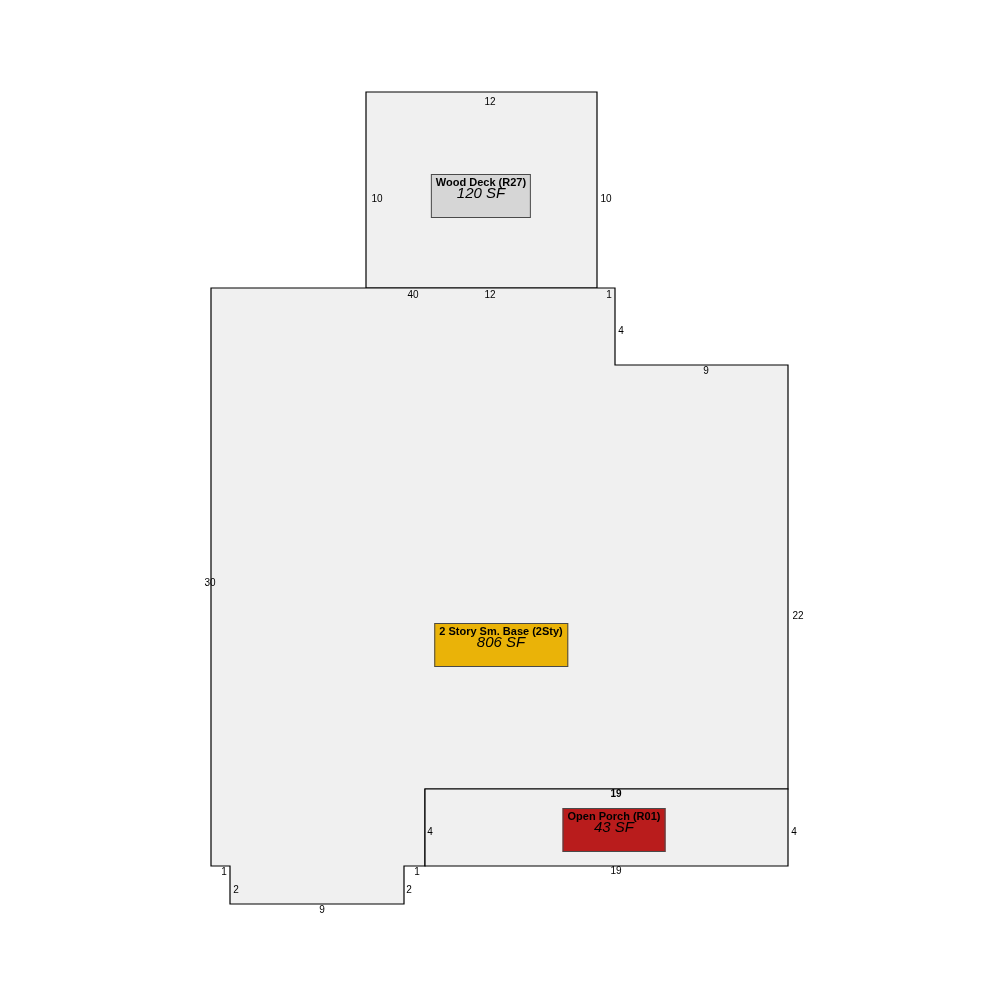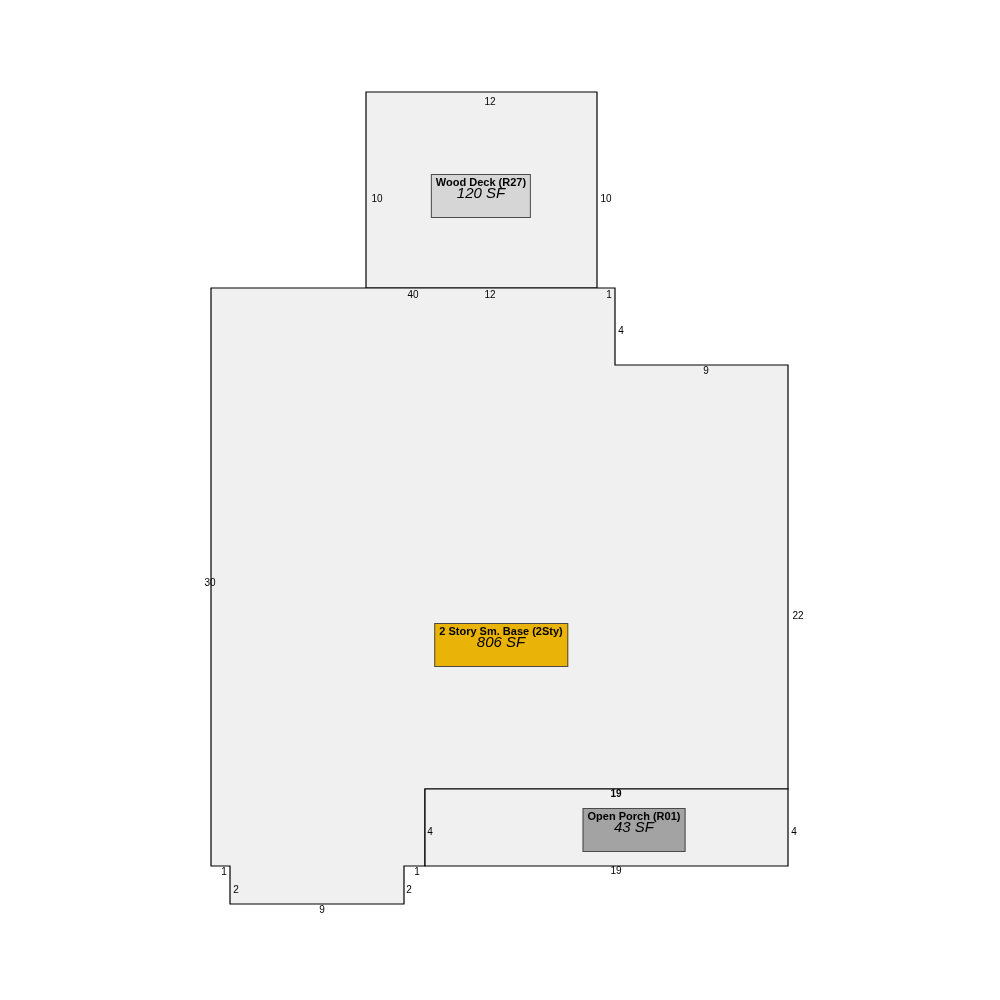--- a/index.html
+++ b/index.html
@@ -77,21 +77,21 @@
     <div class="dim-label" style="left: 609px; top: 295px; color: rgb(0, 0, 0);">1</div>
     <div class="dim-label" style="left: 621px; top: 331px; color: rgb(0, 0, 0);">4</div>
     <div class="dim-label" style="left: 706px; top: 371px; color: rgb(0, 0, 0);">9</div>
     <div class="dim-label" style="left: 798px; top: 583px; color: rgb(0, 0, 0); margin-top: 33px;">22</div>
     <div class="dim-label" style="left: 210px; top: 583px; color: rgb(0, 0, 0);">30</div>
     <div class="dim-label" style="left: 224px; top: 872px; color: rgb(0, 0, 0);">1</div>
     <div class="dim-label" style="left: 236px; top: 890px; color: rgb(0, 0, 0);">2</div>
     <div class="dim-label" style="left: 322px; top: 910px; color: rgb(0, 0, 0);">9</div>
     <div class="dim-label" style="left: 409px; top: 890px; color: rgb(0, 0, 0);">2</div>
     <div class="dim-label" style="left: 417px; top: 872px; color: rgb(0, 0, 0);">1</div>
-    <div class="area-label" style="left: 634px; top: 830px; background: #a3a3a3; border: 1px solid rgb(74, 74, 74);">
+    <div class="area-label" style="left: 614px; top: 830px; background: #b91c1c; border: 1px solid rgb(74, 74, 74);">
       <div class="area-name">Open Porch (R01)</div>
       <div class="area-sf">43 SF</div>
     </div>
     <div class="dim-label bold" style="left: 616px; top: 794px; color: rgb(0, 0, 0);">19</div>
     <div class="dim-label" style="left: 430px; top: 832px; color: rgb(0, 0, 0);">4</div>
     <div class="dim-label" style="left: 794px; top: 832px; color: rgb(0, 0, 0);">4</div>
     <div class="dim-label" style="left: 616px; top: 871px; color: rgb(0, 0, 0);">19</div>
   </div>
 
 </body></html>

